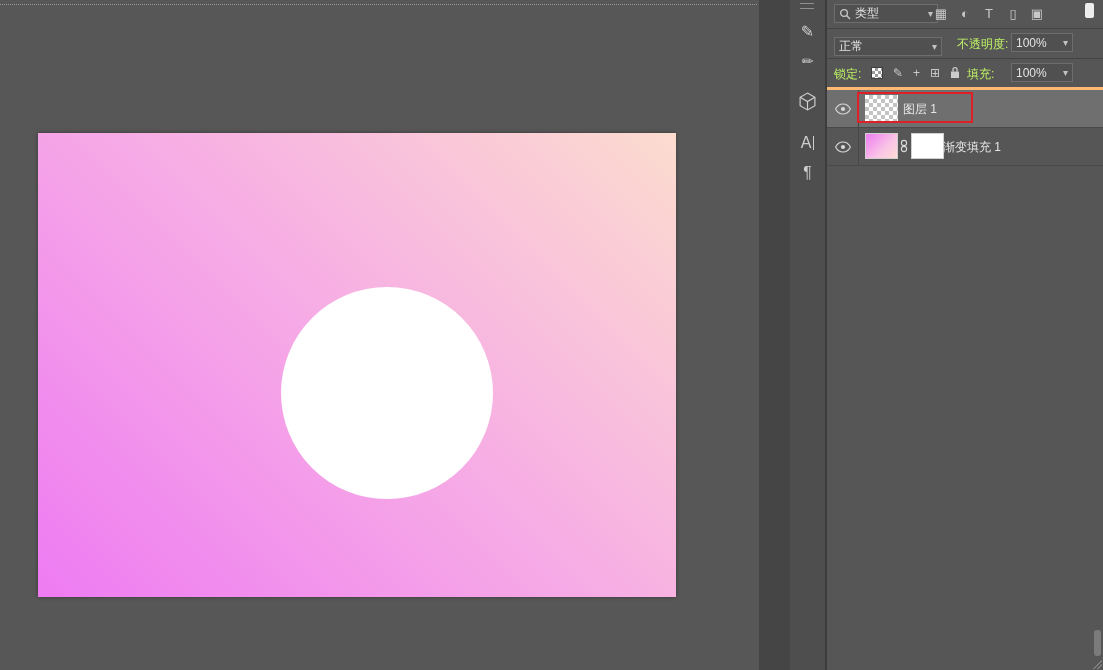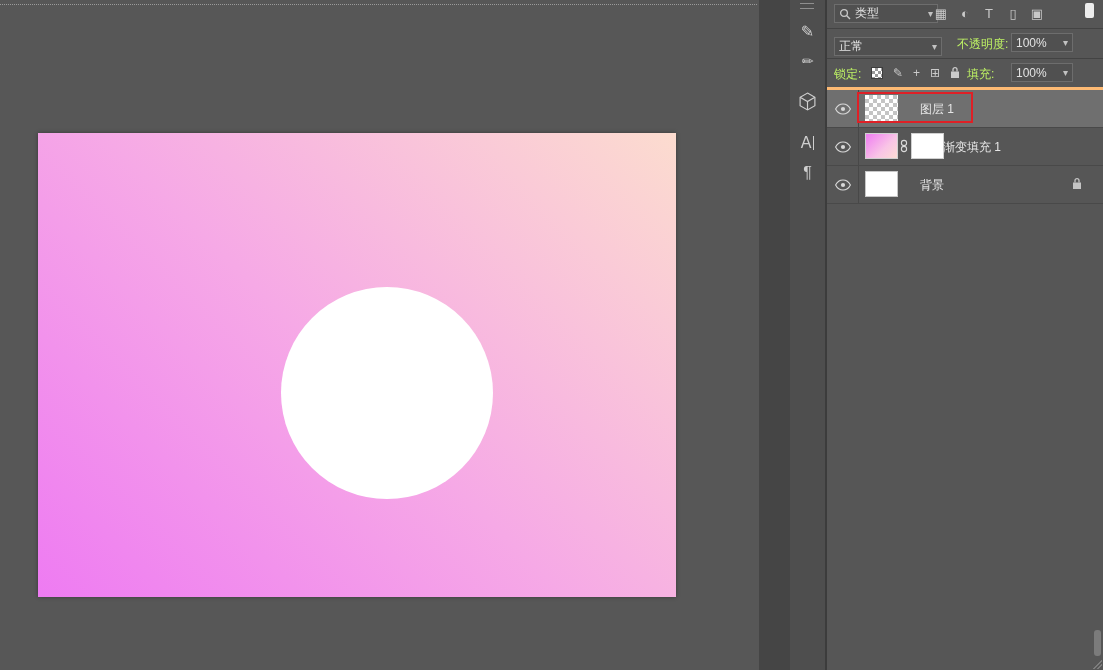--- a/index.html
+++ b/index.html
@@ -77,21 +77,21 @@
     background:#fff;
     background-image:
       linear-gradient(45deg,#c4c4c4 25%,transparent 25%,transparent 75%,#c4c4c4 75%),
       linear-gradient(45deg,#c4c4c4 25%,transparent 25%,transparent 75%,#c4c4c4 75%);
     background-size:8px 8px;background-position:0 0,4px 4px;
   }
   .thumb.gradient{background:linear-gradient(135deg,#ef7cf2 0%,#f9c4e6 60%,#fddcd4 100%);border:1px solid #d0d0d0;}
   .thumb.white{background:#ffffff;border:1px solid #c7c7c7;}
   .mask-thumb{position:absolute;left:84px;top:5px;width:33px;height:26px;background:#ffffff;border:1px solid #d0d0d0;box-sizing:border-box;}
   .link-cell{position:absolute;left:73px;top:11px;}
-  .layer-label{position:absolute;left:93px;top:11px;color:#e6e6e6;}
+  .layer-label{position:absolute;left:76px;top:11px;color:#e6e6e6;}
   .layer-label.after-mask{left:116px;}
   .row-lock{position:absolute;left:245px;top:11px;}
   .annotation{position:absolute;left:30px;top:2px;width:116px;height:31px;border:2px solid #df2026;pointer-events:none;box-sizing:border-box;}
 
   
   .scroll-thumb{position:absolute;right:2px;bottom:14px;width:7px;height:26px;background:#7b7b7b;border-radius:3px;}
   .resize-grip{position:absolute;right:1px;bottom:1px;width:10px;height:10px;
     background:linear-gradient(135deg,transparent 50%,#7d7d7d 50%,#7d7d7d 60%,transparent 60%,transparent 70%,#7d7d7d 70%,#7d7d7d 80%,transparent 80%);}
 </style>
 </head>
@@ -208,36 +208,20 @@
         <span class="link-cell">
           <svg width="8" height="14" viewBox="0 0 8 14">
             <circle cx="4" cy="4" r="2.6" fill="none" stroke="#d9d9d9" stroke-width="1.1"></circle>
             <circle cx="4" cy="10" r="2.6" fill="none" stroke="#d9d9d9" stroke-width="1.1"></circle>
           </svg>
         </span>
         <div class="mask-thumb"></div>
         <span class="layer-label after-mask">渐变填充 1</span>
       </div>
 
-      <div class="layer-row">
-        <div class="eye-cell">
-          <svg width="16" height="12" viewBox="0 0 16 12">
-            <path d="M8 1C4.6 1 1.9 3.4.6 6c1.3 2.6 4 5 7.4 5s6.1-2.4 7.4-5C14.1 3.4 11.4 1 8 1z" fill="none" stroke="#d9d9d9" stroke-width="1.1"></path>
-            <circle cx="8" cy="6" r="2.1" fill="#d9d9d9"></circle>
-          </svg>
-        </div>
-        <div class="thumb white"></div>
-        <span class="layer-label">背景</span>
-        <span class="row-lock">
-          <svg width="10" height="13" viewBox="0 0 10 13">
-            <rect x="1" y="5.5" width="8" height="6.5" fill="#c4c4c4"></rect>
-            <path d="M3 5.5V3.6a2 2 0 014 0v1.9" fill="none" stroke="#c4c4c4" stroke-width="1.3"></path>
-          </svg>
-        </span>
-      </div>
 
     </div>
 
     <div class="scroll-thumb"></div>
     <div class="resize-grip"></div>
   </div>
 
 </div>
 
 </body></html>

